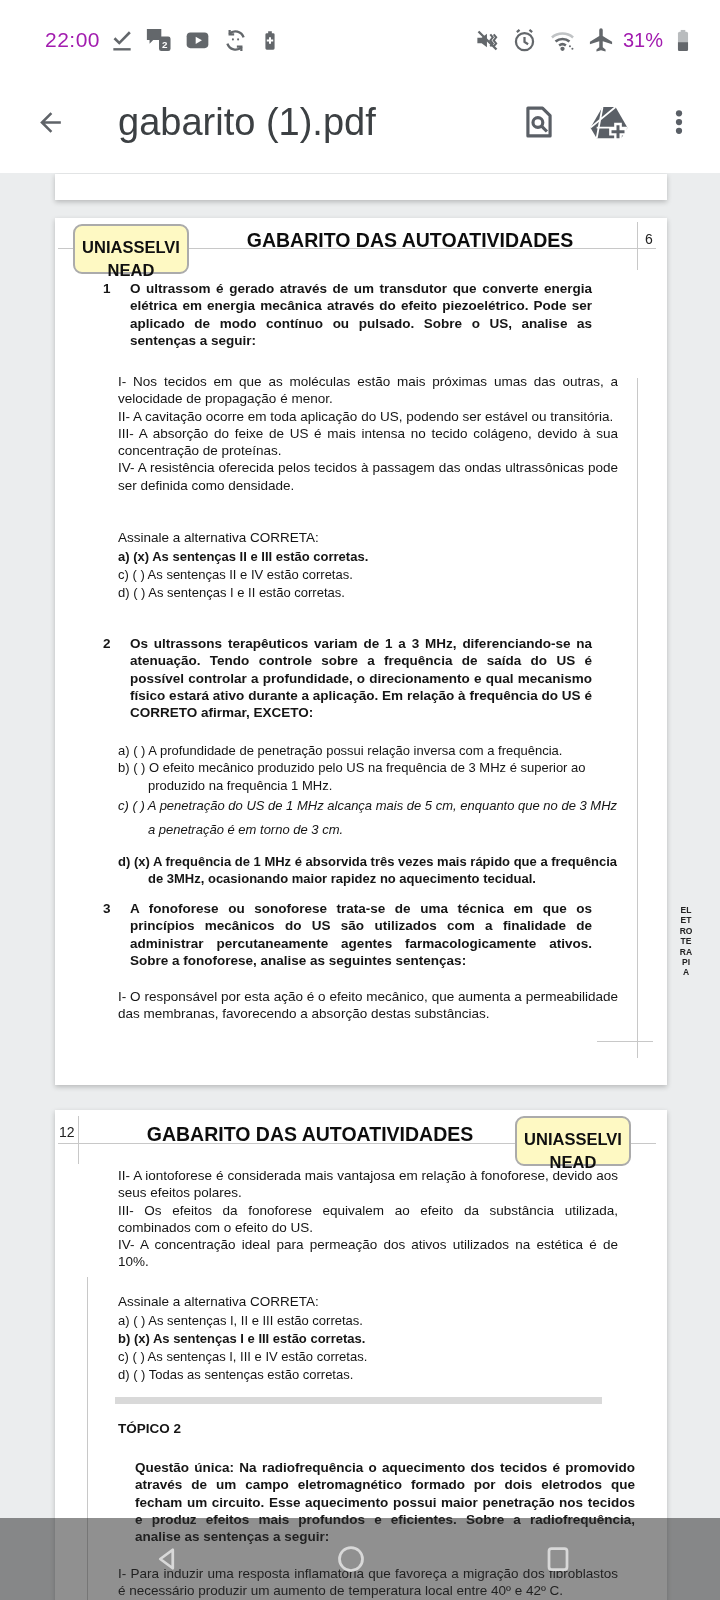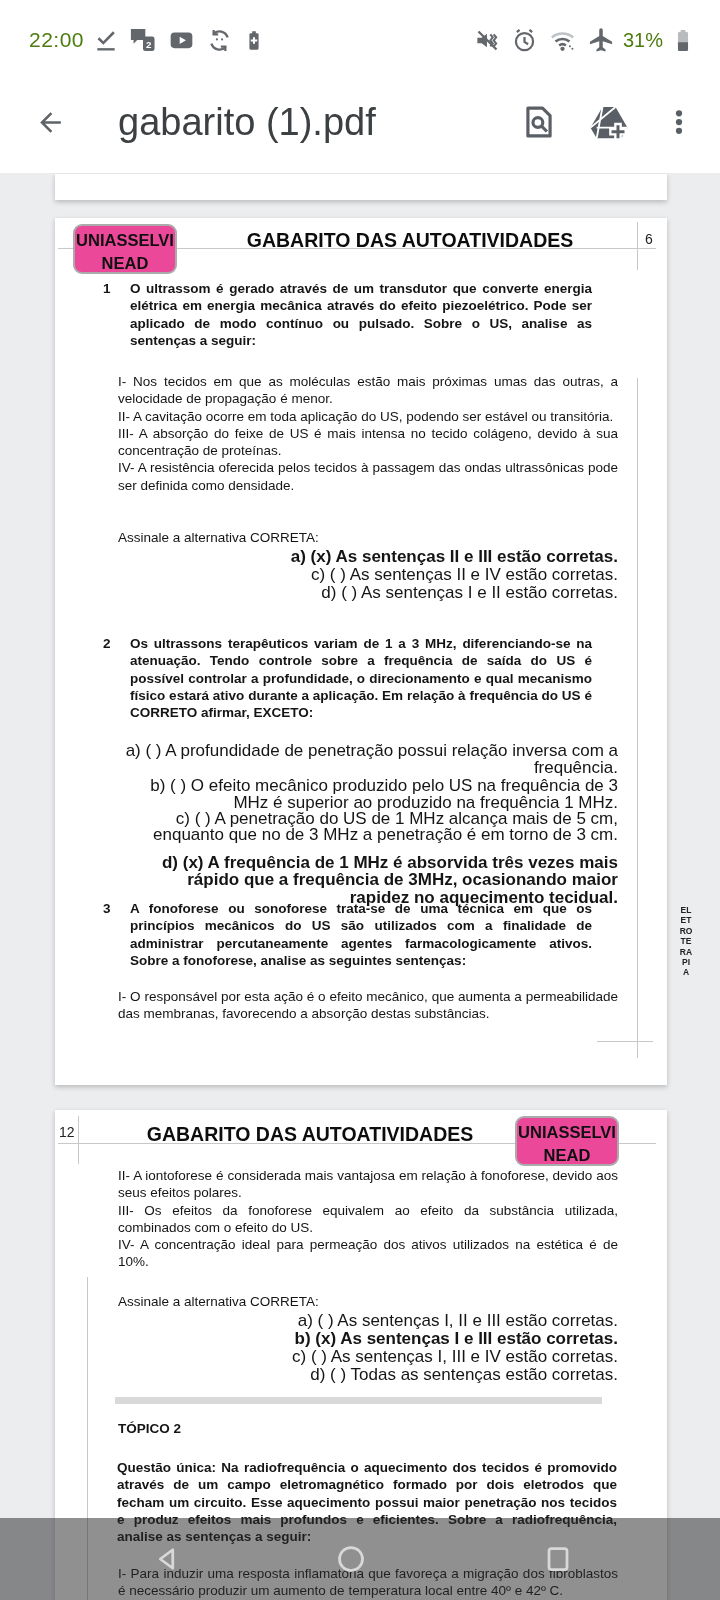--- a/index.html
+++ b/index.html
@@ -1,52 +1,52 @@
 <!DOCTYPE html>
 <html><head>
 <meta charset="utf-8">
 <style>
   html,body{margin:0;padding:0;}
   body{width:720px;height:1600px;position:relative;overflow:hidden;
        background:#ebedee;font-family:"Liberation Sans",sans-serif;}
   .abs{position:absolute;}
   
   .topbar{position:absolute;top:0;left:0;width:720px;height:173px;background:#ffffff;z-index:5;}
-  .statusrow{position:absolute;top:24px;left:29px;right:26px;height:32px;
-             display:flex;align-items:center;color:#4d7c0f;}
+  .statusrow{position:absolute;top:24px;left:45px;right:26px;height:32px;
+             display:flex;align-items:center;color:#a21caf;}
   .time{font-size:21px;letter-spacing:.5px;}
   .sicon{display:inline-flex;align-items:center;justify-content:center;margin-left:9px;}
   .spacer{flex:1;}
   .pct{font-size:20px;margin-left:8px;}
   .appbarrow{position:absolute;top:92px;left:0;width:720px;height:60px;display:flex;align-items:center;}
   .backbtn{margin-left:30px;width:40px;height:40px;display:flex;align-items:center;justify-content:center;}
   .apptitle{margin-left:48px;font-size:38px;color:#3c4043;flex:1;white-space:nowrap;overflow:hidden;}
   .actbtn{width:46px;height:46px;display:flex;align-items:center;justify-content:center;margin-right:24px;}
   .actbtn:last-child{margin-right:18px;}
   
   .canvas{position:absolute;top:173px;left:0;width:720px;height:1427px;background:#ebedee;}
   .page{position:absolute;left:55px;width:612px;background:#ffffff;
         box-shadow:0 2px 5px rgba(0,0,0,.22);color:#161616;}
   .sliver{top:1px;height:26px;}
   .page11{top:45px;height:867px;}
   .page12{top:937px;height:780px;}
   .hair{position:absolute;background:#c8c8c8;}
-  .badge{position:absolute;width:104px;height:50px;background:#ec4899;border:2px solid #ababab;
+  .badge{position:absolute;width:116px;height:50px;background:#fef9c3;border:2px solid #ababab;
          border-radius:9px;text-align:center;font-weight:bold;font-size:16.5px;line-height:23px;
-         padding-top:3px;box-sizing:border-box;color:#101010;}
+         padding-top:10px;box-sizing:border-box;color:#101010;}
   .ptitle{position:absolute;font-weight:bold;font-size:19.5px;color:#0d0d0d;text-align:center;white-space:nowrap;}
   .pnum{position:absolute;font-size:14px;color:#222;}
   .txt{font-size:13.5px;line-height:17.3px;color:#151515;margin:0;}
   .jst{text-align:justify;}
   .b{font-weight:bold;}
   .qrow{position:absolute;display:flex;}
   .qnum{width:27px;font-weight:bold;font-size:13.5px;line-height:17.3px;}
   .qtxt{width:462px;}
   .stm p{margin:0;}
-  .opt{padding-left:30px;text-indent:-30px;line-height:18px;font-size:17px;color:#151515;text-align:right;}
+  .opt{padding-left:30px;text-indent:-30px;line-height:18px;font-size:13px;color:#151515;}
   .sidebar-letters{position:absolute;width:14px;font-size:8.5px;font-weight:bold;line-height:10.4px;
                    word-break:break-all;text-align:center;color:#222;letter-spacing:0;}
   .graybar{position:absolute;height:7px;background:#d9d9d9;}
   
   .navbar{position:absolute;left:0;top:1518px;width:720px;height:82px;
           background:rgba(42,42,42,.52);z-index:9;display:block;}
   .navbtn{position:absolute;top:18px;width:46px;height:46px;display:flex;align-items:center;justify-content:center;}
 </style>
 </head>
 <body>
@@ -195,21 +195,21 @@
     </div>
 
     <div class="qrow" style="left:48px;top:417px;width:489px;">
       <div class="qnum">2</div>
       <div class="qtxt txt jst b">Os ultrassons terapêuticos variam de 1 a 3 MHz, diferenciando-se na atenuação. Tendo controle sobre a frequência de saída do US é possível controlar a profundidade, o direcionamento e qual mecanismo físico estará ativo durante a aplicação. Em relação à frequência do US é CORRETO afirmar, EXCETO:</div>
     </div>
 
     <div class="abs" style="left:63px;top:524px;width:500px;">
       <div class="opt" style="line-height:17.3px;">a) (  ) A profundidade de penetração possui relação inversa com a frequência.</div>
       <div class="opt" style="line-height:17.3px;">b) (  ) O efeito mecânico produzido pelo US na frequência de 3 MHz é superior ao produzido na frequência 1 MHz.</div>
-      <div class="opt" style="line-height:16px;">c) (  ) A penetração do US de 1 MHz alcança mais de 5 cm, enquanto que no de 3 MHz a penetração é em torno de 3 cm.</div>
+      <div class="opt" style="line-height:24px;font-style:italic;">c) (  ) A penetração do US de 1 MHz alcança mais de 5 cm, enquanto que no de 3 MHz a penetração é em torno de 3 cm.</div>
       <div class="opt b" style="line-height:17.3px;margin-top:11px;">d) (x) A frequência de 1 MHz é absorvida três vezes mais rápido que a frequência de 3MHz, ocasionando maior rapidez no aquecimento tecidual.</div>
     </div>
 
     <div class="qrow" style="left:48px;top:682px;width:489px;">
       <div class="qnum">3</div>
       <div class="qtxt txt jst b">A fonoforese ou sonoforese trata-se de uma técnica em que os princípios mecânicos do US são utilizados com a finalidade de administrar percutaneamente agentes farmacologicamente ativos. Sobre a fonoforese, analise as seguintes sentenças:</div>
     </div>
 
     <div class="abs stm" style="left:63px;top:770px;width:500px;">
       <p class="txt jst">I- O responsável por esta ação é o efeito mecânico, que aumenta a permeabilidade das membranas, favorecendo a absorção destas substâncias.</p>
@@ -242,21 +242,21 @@
       <div class="opt b">b) (x) As sentenças I e III estão corretas.</div>
       <div class="opt">c) (  ) As sentenças I, III e IV estão corretas.</div>
       <div class="opt">d) (  ) Todas as sentenças estão corretas.</div>
     </div>
 
     <div class="hair" style="left:32px;top:167px;width:1px;height:560px;"></div>
     <div class="graybar" style="left:60px;top:287px;width:487px;"></div>
 
     <div class="abs txt b" style="left:63px;top:310px;">TÓPICO 2</div>
 
-    <div class="abs txt jst b" style="left:62px;top:349px;width:500px;">Questão única: Na radiofrequência o aquecimento dos tecidos é promovido através de um campo eletromagnético formado por dois eletrodos que fecham um circuito. Esse aquecimento possui maior penetração nos tecidos e produz efeitos mais profundos e eficientes. Sobre a radiofrequência, analise as sentenças a seguir:</div>
+    <div class="abs txt jst b" style="left:80px;top:349px;width:500px;">Questão única: Na radiofrequência o aquecimento dos tecidos é promovido através de um campo eletromagnético formado por dois eletrodos que fecham um circuito. Esse aquecimento possui maior penetração nos tecidos e produz efeitos mais profundos e eficientes. Sobre a radiofrequência, analise as sentenças a seguir:</div>
 
     <div class="abs stm" style="left:63px;top:455px;width:500px;">
       <p class="txt jst">I- Para induzir uma resposta inflamatória que favoreça a migração dos fibroblastos é necessário produzir um aumento de temperatura local entre 40º e 42º C.</p>
     </div>
   </div>
 </div>
 
 <div class="navbar">
   <div class="navbtn" style="left:145px;">
     <svg width="30" height="30" viewBox="0 0 24 24">

